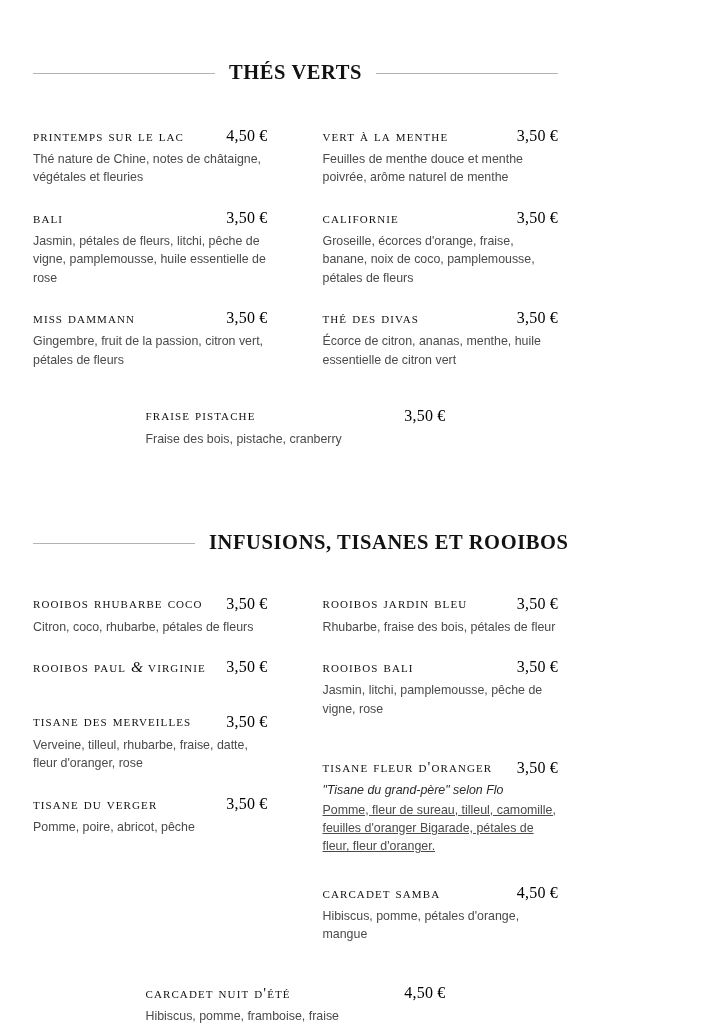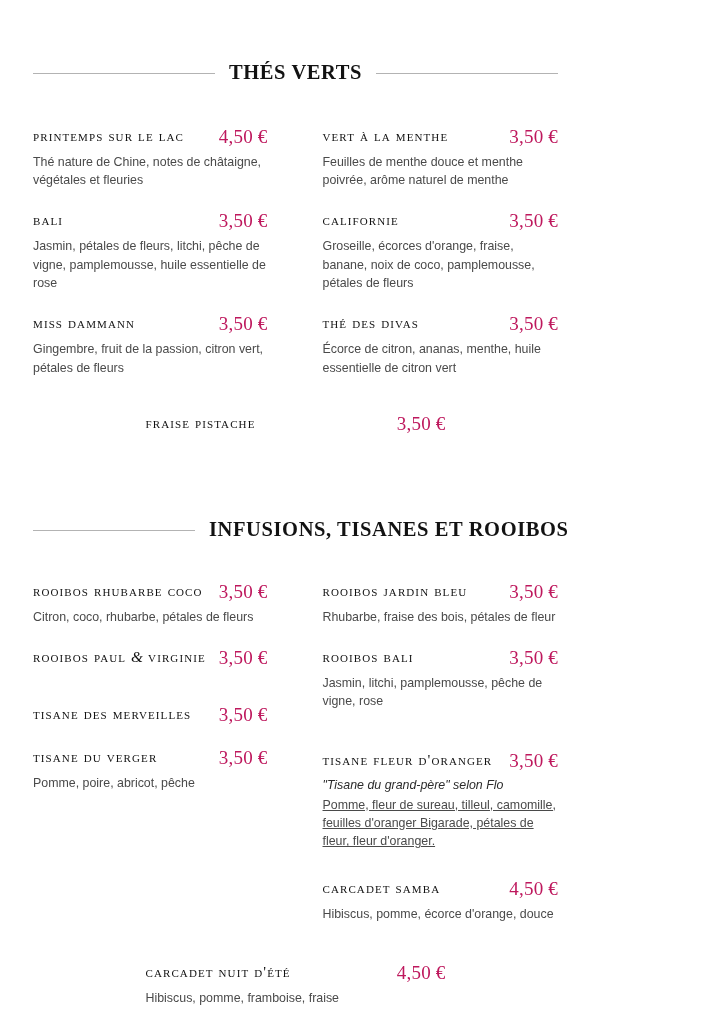--- a/index.html
+++ b/index.html
@@ -56,43 +56,43 @@
   .col {
     width: 50%;
     padding-right: 28px;
   }
   .col.right { padding-right: 0; padding-left: 27px; }
 
   
   .item { margin-bottom: 21px; }
   .item-head {
     display: flex;
-    align-items: flex-start;
+    align-items: flex-end;
     justify-content: space-between;
     gap: 10px;
   }
   .item-name {
     font-family: "Liberation Serif", "DejaVu Serif", serif;
     font-size: 15.5px;
     font-variant: small-caps;
     text-transform: lowercase;
     letter-spacing: 1.1px;
     color: #111111;
     line-height: 1.25;
     white-space: nowrap;
   }
   .item-name .amp {
     font-style: italic;
     font-variant: normal;
     letter-spacing: 0;
   }
   .item-price {
     font-family: "Liberation Serif", "DejaVu Serif", serif;
-    font-size: 19px;
-    color: #be185d;
+    font-size: 16px;
+    color: #000000;
     white-space: nowrap;
     letter-spacing: 0.2px;
     flex: 0 0 auto;
   }
   .item-note {
     font-family: "Liberation Sans", sans-serif;
     font-size: 12.4px;
     font-style: italic;
     color: #2b2b2b;
     margin-top: 5px;
@@ -192,20 +192,21 @@
   </div>
 
   <div style="height:15px"></div>
 
   <div class="centered-wrap">
     <div class="centered-item item">
       <div class="item-head">
         <span class="item-name">Fraise pistache</span>
         <span class="item-price">3,50 €</span>
       </div>
+      <div class="item-desc">Fraise des bois, pistache, cranberry</div>
     </div>
   </div>
 
   <div style="height:63px"></div>
 
   <div class="section-header">
     <div class="rule short" style="width:162px"></div>
     <div class="section-title">INFUSIONS, TISANES ET ROOIBOS</div>
     <div class="rule"></div>
   </div>
@@ -228,20 +229,21 @@
           <span class="item-name">Rooibos Paul <span class="amp">&amp;</span> Virginie</span>
           <span class="item-price">3,50 €</span>
         </div>
       </div>
 
       <div class="item" style="">
         <div class="item-head">
           <span class="item-name">Tisane des merveilles</span>
           <span class="item-price">3,50 €</span>
         </div>
+        <div class="item-desc">Verveine, tilleul, rhubarbe, fraise, datte, fleur d'oranger, rose</div>
       </div>
 
       <div class="item">
         <div class="item-head">
           <span class="item-name">Tisane du verger</span>
           <span class="item-price">3,50 €</span>
         </div>
         <div class="item-desc">Pomme, poire, abricot, pêche</div>
       </div>
 
@@ -272,21 +274,21 @@
         </div>
         <div class="item-note">"Tisane du grand-père" selon Flo</div>
         <div class="item-desc">Pomme, fleur de sureau, tilleul, camomille, feuilles d'oranger Bigarade, pétales de fleur, fleur d'oranger.</div>
       </div>
 
       <div class="item">
         <div class="item-head">
           <span class="item-name">Carcadet Samba</span>
           <span class="item-price">4,50 €</span>
         </div>
-        <div class="item-desc">Hibiscus, pomme, écorce d'orange, douce</div>
+        <div class="item-desc">Hibiscus, pomme, pétales d'orange, mangue</div>
       </div>
 
     </div>
   </div>
 
   <div style="height:18px"></div>
 
   <div class="centered-wrap">
     <div class="centered-item item">
       <div class="item-head">

